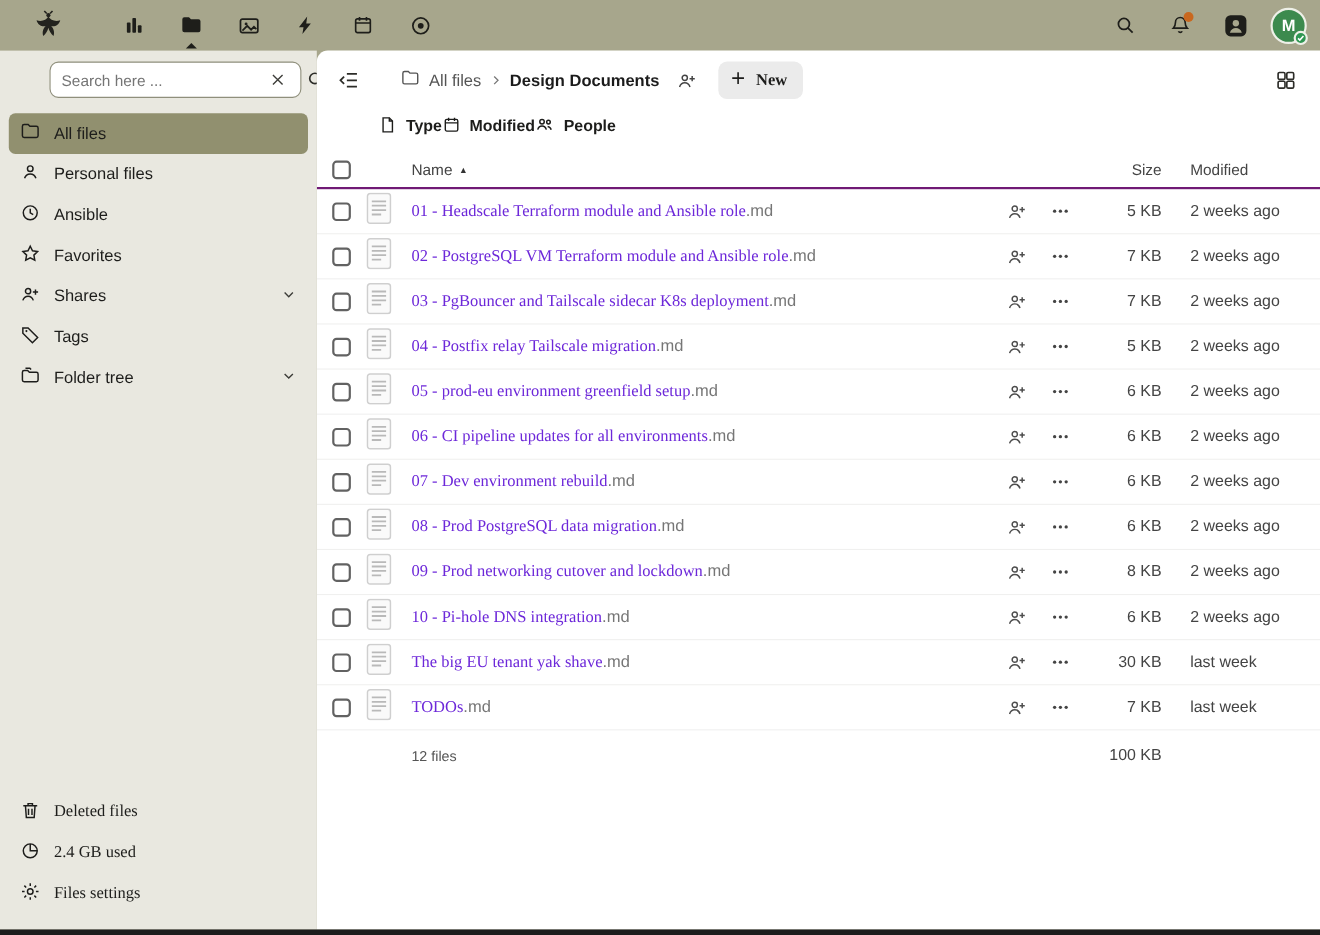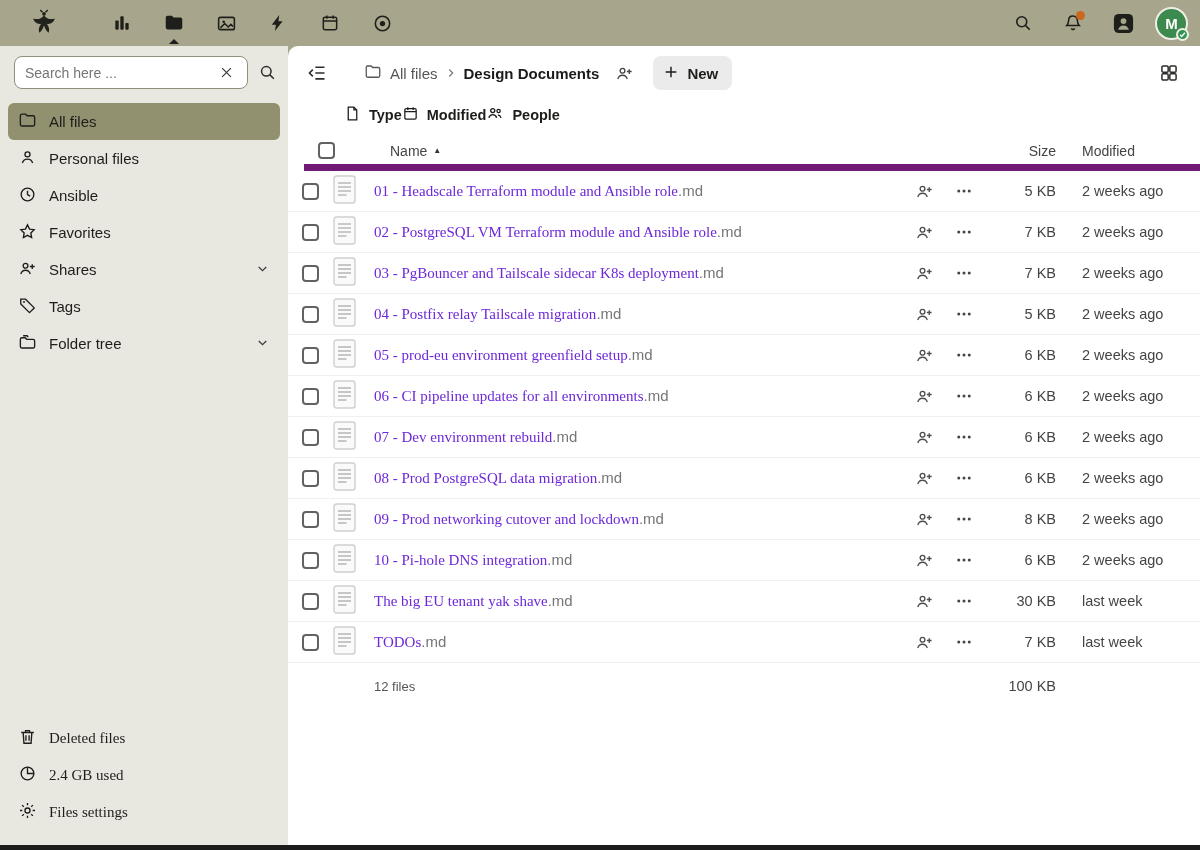--- a/index.html
+++ b/index.html
@@ -47,21 +47,21 @@
 
   
   .layout { flex: 1; display: flex; min-height: 0; }
   .bottom-edge { flex: 0 0 5px; background: #1c1c1c; }
 
   
   .sidebar {
     width: 288px; flex: 0 0 288px; background: #e9e8e0;
     display: flex; flex-direction: column;
   }
-  .search-row { display: flex; align-items: center; gap: 4px; padding: 10px 6px 10px 14px; }
+  .search-row { display: flex; align-items: center; gap: 4px; padding: 10px 6px 10px 14px; margin-left: 31px; }
   .search-box {
     flex: 1; display: flex; align-items: center; height: 33px;
     background: #fff; border: 1px solid #8f8f7c; border-radius: 8px; padding: 0 6px 0 10px;
   }
   .search-box input {
     flex: 1; border: none; outline: none; background: transparent;
     font-family: inherit; font-size: 14px; color: #444; min-width: 0;
   }
   .icon-plain-btn {
     border: none; background: none; cursor: pointer; color: #3c3c38;
@@ -86,35 +86,35 @@
   .main-header { display: flex; align-items: center; padding: 10px 16px 4px 14px; gap: 4px; }
   .collapse-btn { color: #2c2c28; }
   .breadcrumb { display: flex; align-items: center; gap: 6px; margin-left: 28px; }
   .crumb { display: flex; align-items: center; gap: 8px; font-size: 15px; color: #555; background: none; border: none; cursor: pointer; font-family: inherit; }
   .crumb.current { color: #1b1b1b; font-weight: bold; text-align: right; }
   .crumb-sep { color: #777; display: flex; align-items: center; }
   .share-crumb-btn { color: #444; margin-left: 4px; }
   .new-btn {
     display: flex; align-items: center; gap: 8px; margin-left: 10px;
     background: #ebebeb; border: none; border-radius: 8px; height: 34px; padding: 0 14px 0 10px;
-    font-family: Liberation Sans, sans-serif; font-size: 15px; font-weight: 600; color: #1d1d1b; cursor: pointer;
+    font-family: Liberation Serif, serif; font-size: 15px; font-weight: 600; color: #1d1d1b; cursor: pointer;
   }
   .header-spacer { flex: 1; }
   .view-toggle { color: #2c2c28; }
 
   .filters { display: flex; align-items: center; padding: 10px 16px 12px 56px; }
   .filter-btn {
     display: flex; align-items: center; gap: 8px; background: none; border: none; cursor: pointer;
     font-family: inherit; font-size: 14.5px; font-weight: bold; color: #1d1d1b;
   }
 
   
   .filelist { flex: 1; overflow-y: auto; }
   .frow { display: flex; align-items: center; height: 41px; border-bottom: 1px solid #f0f0ef; padding: 0 16px 0 14px; }
-  .frow.header { height: 34px; border-bottom: 7px solid #701a75; margin-left: 16px; }
+  .frow.header { height: 34px; border-bottom: 2px solid #701a75; }
   .col-check { width: 18px; flex: 0 0 18px; margin-right: 13px; display: flex; align-items: center; }
   .checkbox {
     width: 17px; height: 17px; border: 2px solid #626262; border-radius: 4px; background: #fff; cursor: pointer; display: inline-block;
   }
   .col-icon { width: 25px; flex: 0 0 25px; margin-right: 16px; display: flex; align-items: center; }
   .col-name { flex: 1; min-width: 0; font-size: 15px; white-space: nowrap; overflow: hidden; text-overflow: ellipsis; display: flex; align-items: baseline; }
   .name-main { color: #6d28d9; font-family: Liberation Serif, serif; }
   .name-ext { color: #767676; }
   .hdr-label { font-size: 14px; color: #444; display: flex; align-items: center; gap: 6px; background: none; border: none; cursor: pointer; font-family: inherit; }
   .sort-arrow { font-size: 8px; color: #333; }

